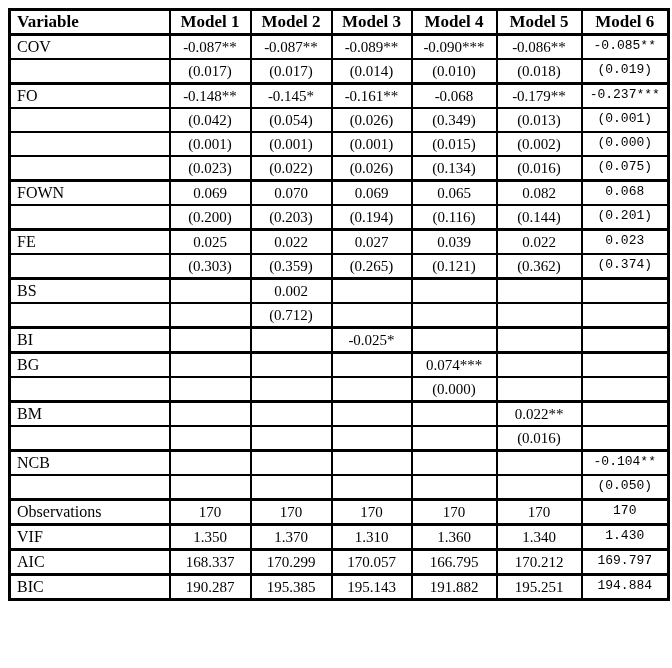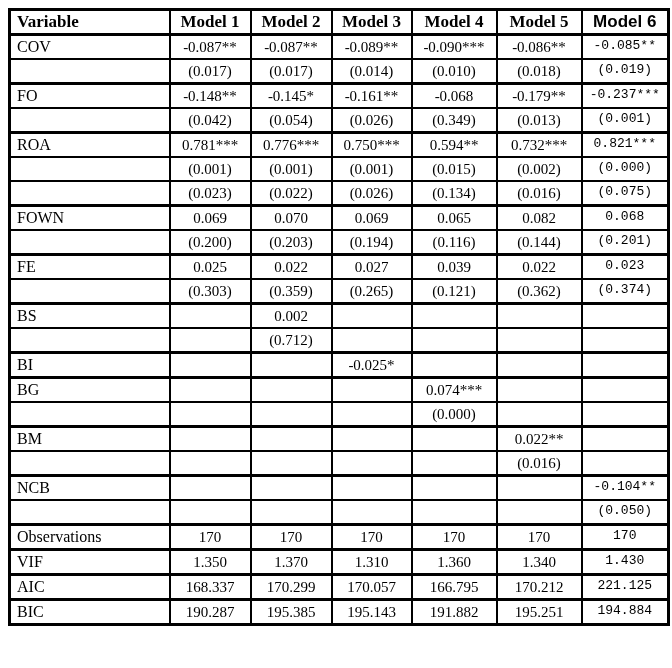--- a/index.html
+++ b/index.html
@@ -4,21 +4,21 @@
 <style>
   html,body{margin:0;padding:0;background:#ffffff;width:672px;height:668px;overflow:hidden;}
   table{border-collapse:collapse;table-layout:fixed;margin:8px 0 0 8px;border:3px solid #000;
         font-family:"Liberation Serif",serif;color:#000;}
   th,td{border:2px solid #000;height:20px;padding:0;font-size:15px;text-align:center;
         overflow:hidden;white-space:nowrap;vertical-align:middle;}
   tr.head th{height:22px;font-size:17px;font-weight:bold;}
   th.hv{text-align:left;padding-left:6px;margin-top:48px;}
   td.vl{text-align:left;padding-left:6px;font-weight:normal;font-size:16px;}
   tr.gs td,tr.gs th{border-top-width:3px;}
-  th.m6{font-family:Liberation Sans, sans-serif;font-size:15px;margin-top:36px;}
+  th.m6{font-family:Liberation Serif, serif;font-size:15px;margin-top:36px;}
   td.m6{font-family:Liberation Mono, monospace;font-size:13px;vertical-align:top;padding-top:2px;line-height:16px;}
 </style>
 </head>
 <body>
 
 <table>
   <colgroup>
     <col style="width:160px">
       <col style="width:81px">
       <col style="width:81px">
@@ -70,29 +70,20 @@
   <tr>
         <td class="vl"></td>
         <td>(0.042)</td>
         <td>(0.054)</td>
         <td>(0.026)</td>
         <td>(0.349)</td>
         <td>(0.013)</td>
         <td class="m6">(0.001)</td>
       </tr>
 
-  <tr class="gs">
-        <td class="vl">ROA</td>
-        <td>0.781***</td>
-        <td>0.776***</td>
-        <td>0.750***</td>
-        <td>0.594**</td>
-        <td>0.732***</td>
-        <td class="m6">0.821***</td>
-      </tr>
   <tr>
         <td class="vl"></td>
         <td>(0.001)</td>
         <td>(0.001)</td>
         <td>(0.001)</td>
         <td>(0.015)</td>
         <td>(0.002)</td>
         <td class="m6">(0.000)</td>
       </tr>
 
@@ -248,21 +239,21 @@
         <td>1.340</td>
         <td class="m6">1.430</td>
       </tr>
   <tr class="gs">
         <td class="vl">AIC</td>
         <td>168.337</td>
         <td>170.299</td>
         <td>170.057</td>
         <td>166.795</td>
         <td>170.212</td>
-        <td class="m6">221.125</td>
+        <td class="m6">169.797</td>
       </tr>
   <tr class="gs">
         <td class="vl">BIC</td>
         <td>190.287</td>
         <td>195.385</td>
         <td>195.143</td>
         <td>191.882</td>
         <td>195.251</td>
         <td class="m6">194.884</td>
       </tr>

